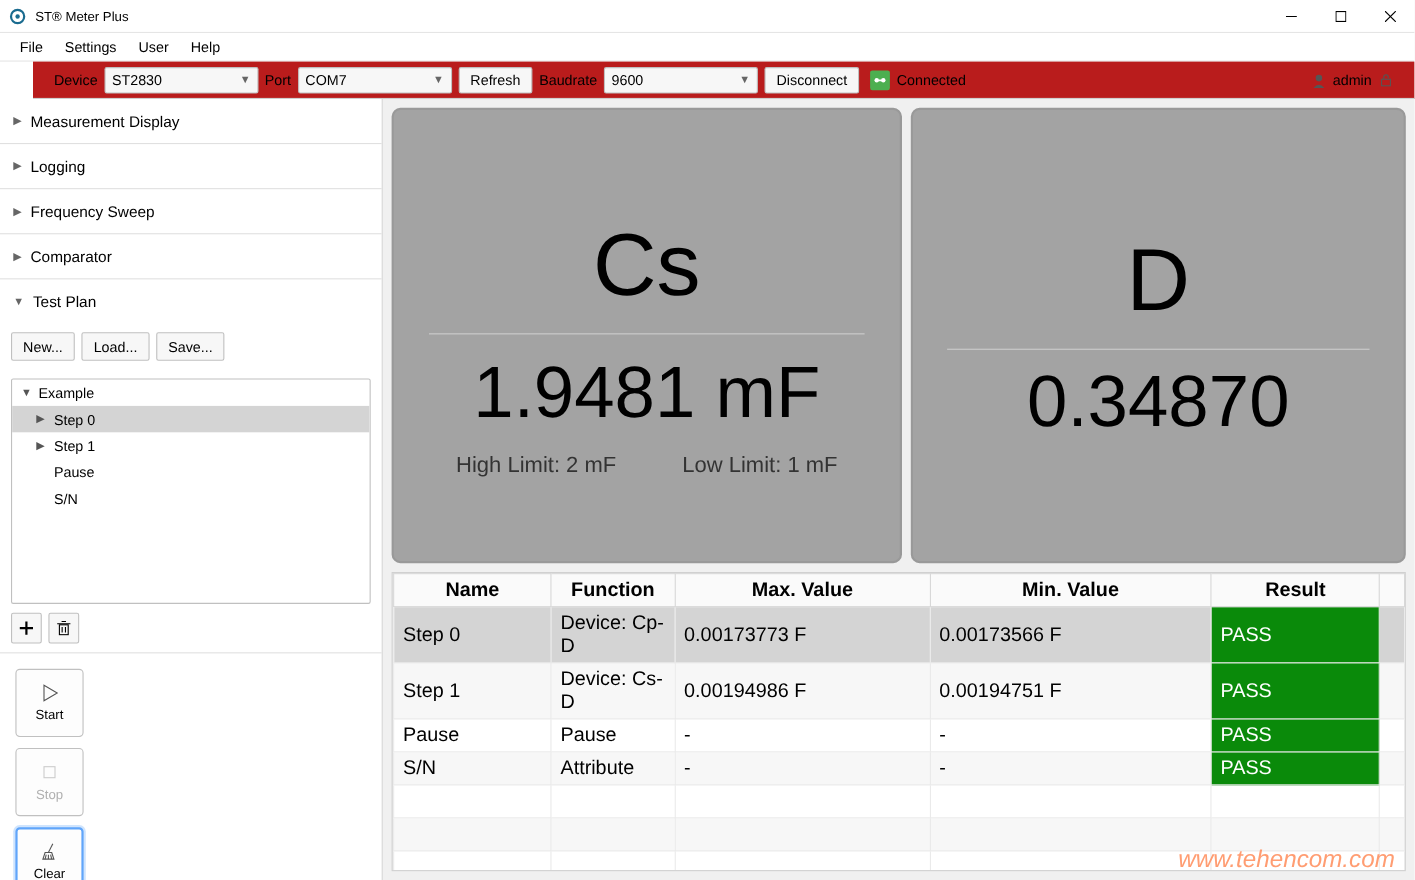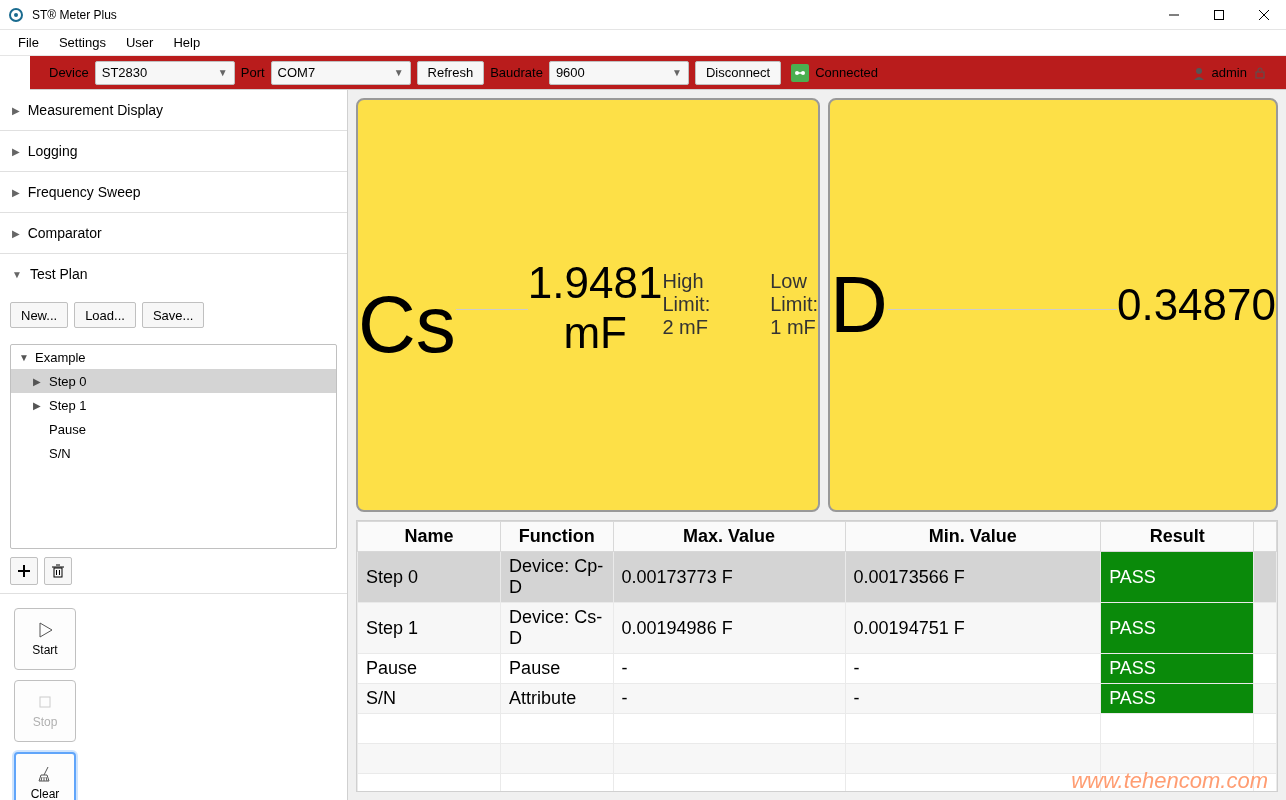--- a/index.html
+++ b/index.html
@@ -46,27 +46,27 @@
 
 .sidebar-bottom { margin-top: auto; display: flex; justify-content: center; gap: 10px; padding: 14px; flex-direction: column; }
 .big-btn { width: 62px; height: 62px; border: 1px solid #c0c0c0; background: #fdfdfd; border-radius: 4px; display: flex; flex-direction: column; align-items: center; justify-content: center; gap: 4px; font-size: 12px; }
 .big-btn.disabled { color: #b0b0b0; }
 .big-btn.focused { border: 2px solid #60a5fa; box-shadow: 0 0 0 2px rgba(96,165,250,0.3); }
 .big-btn .glyph { font-size: 18px; }
 
 
 .main { flex: 1; display: flex; flex-direction: column; background: #f0f0f0; }
 .displays { display: flex; gap: 8px; padding: 8px; height: 430px; }
-.display-card { background: #fde047; border: 2px solid #999; border-radius: 8px; display: flex; flex-direction: row; align-items: center; justify-content: center; }
+.display-card { background: #a3a3a3; border: 2px solid #999; border-radius: 8px; display: flex; flex-direction: column; align-items: center; justify-content: center; }
 .display-card.primary { flex: 1; }
 .display-card.secondary { width: 450px; }
 .display-label { font-size: 80px; font-weight: 300; color: #000; }
 .display-card.primary .display-label { margin-top: 40px; }
 .display-divider { width: 86%; height: 1px; background: #ccc; margin: 16px 0 8px 0; }
-.display-value { font-size: 44px; font-weight: 300; color: #000; text-align: center; }
+.display-value { font-size: 66px; font-weight: 300; color: #000; text-align: center; }
 .display-card.primary .display-value { margin-top: 6px; }
 .display-limits { display: flex; gap: 60px; margin-top: 18px; margin-bottom: 20px; font-size: 20px; color: #333; }
 
 
 .results { flex: 1; background: #fff; margin: 0 8px 8px 8px; border: 1px solid #d0d0d0; overflow: auto; position: relative; }
 .results table { width: 100%; border-collapse: collapse; font-size: 18px; }
 .results th { background: #fafafa; border: 1px solid #d8d8d8; padding: 4px 8px; text-align: center; font-weight: 600; height: 24px; }
 .results td { border: 1px solid #eaeaea; padding: 4px 8px; height: 24px; }
 .results tr:nth-child(even) td { background: #f7f7f7; }
 .results tr.selected td { background: #d4d4d4; }

